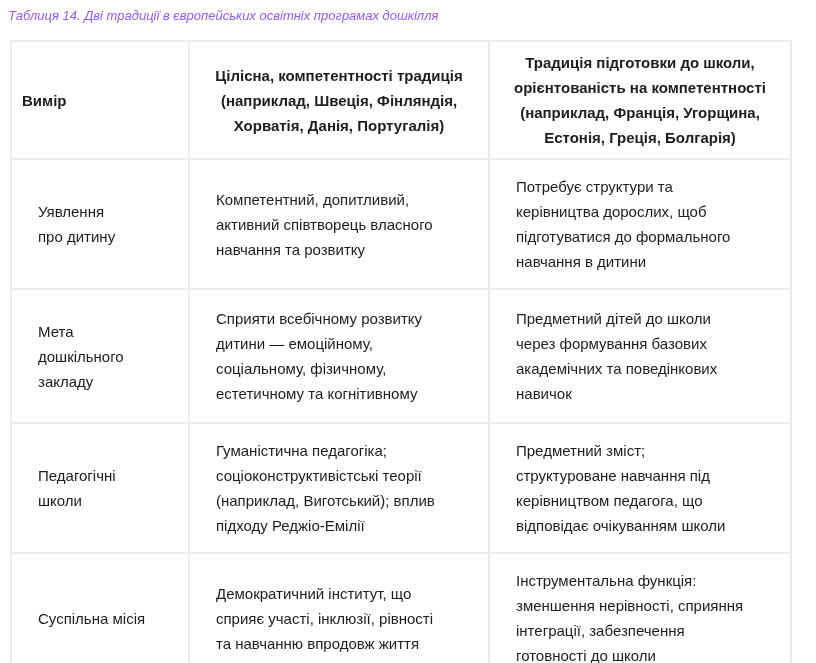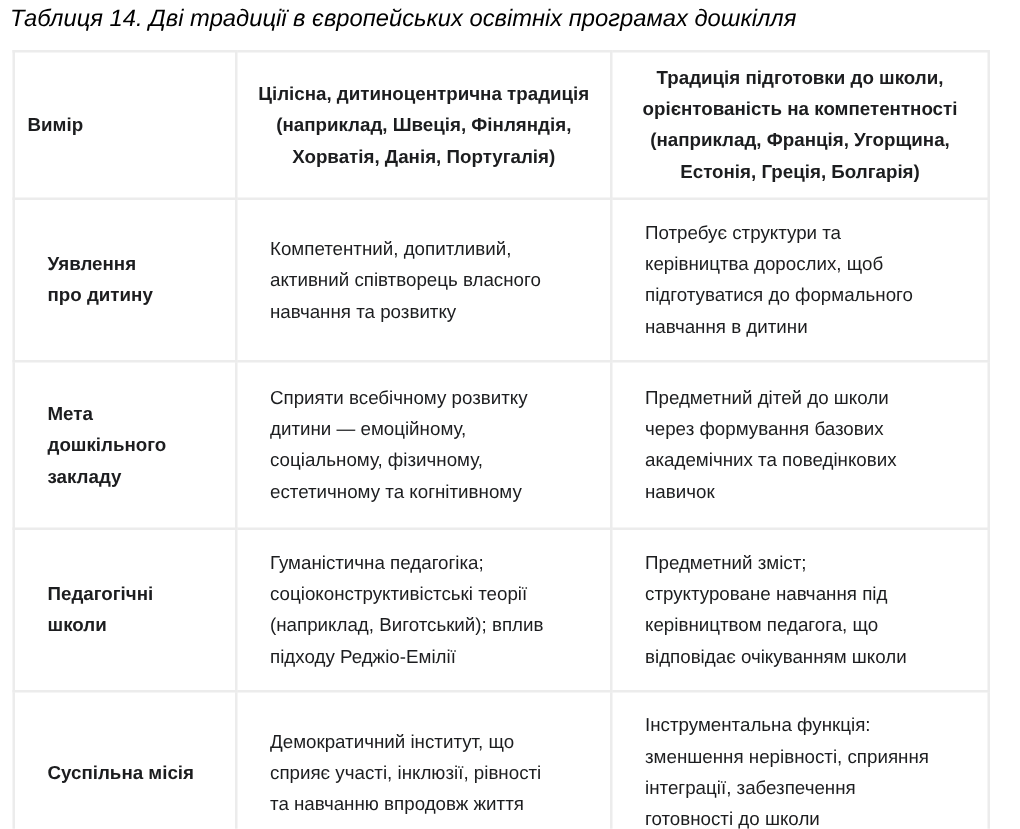--- a/index.html
+++ b/index.html
@@ -13,23 +13,23 @@
     position: relative;
     font-family: "Liberation Sans", "DejaVu Sans", sans-serif;
     color: #1c1d1f;
     overflow: hidden;
   }
   .caption {
     position: absolute;
     left: 8px;
     top: 8px;
     font-style: italic;
-    font-size: 19px;
+    font-size: 13px;
     line-height: 16px;
-    color: #000000;
+    color: #8b5cf6;
   }
   table.comparison {
     position: absolute;
     left: 10px;
     top: 40px;
     width: 780px;
     border-collapse: collapse;
     table-layout: fixed;
     background: #ffffff;
   }
@@ -55,42 +55,42 @@
   }
   tr.head-row th.dim-col {
     text-align: left;
   }
   
   tr.body-row td {
     padding: 14px 24px 14px 26px;
     text-align: left;
   }
   tr.body-row td.dim-cell {
-    font-weight: bold;
+    font-weight: normal;
   }
   tr.r2 { height: 113px; }
   tr.r3 { height: 134px; }
   tr.r4 { height: 128px; }
   tr.r5 { height: 125px; }
 </style>
 </head>
 <body>
 
 <div class="caption">Таблиця 14. Дві традиції в європейських освітніх програмах дошкілля</div>
 
 <table class="comparison">
   <colgroup>
     <col class="c1">
     <col class="c2">
     <col class="c3">
   </colgroup>
   <tbody>
     <tr class="head-row">
       <th class="dim-col">Вимір</th>
-      <th>Цілісна, дитиноцентрична традиція
+      <th>Цілісна, компетентності традиція
 (наприклад, Швеція, Фінляндія,
 Хорватія, Данія, Португалія)</th>
       <th>Традиція підготовки до школи,
 орієнтованість на компетентності
 (наприклад, Франція, Угорщина,
 Естонія, Греція, Болгарія)</th>
     </tr>
 
     <tr class="body-row r2">
       <td class="dim-cell">Уявлення

